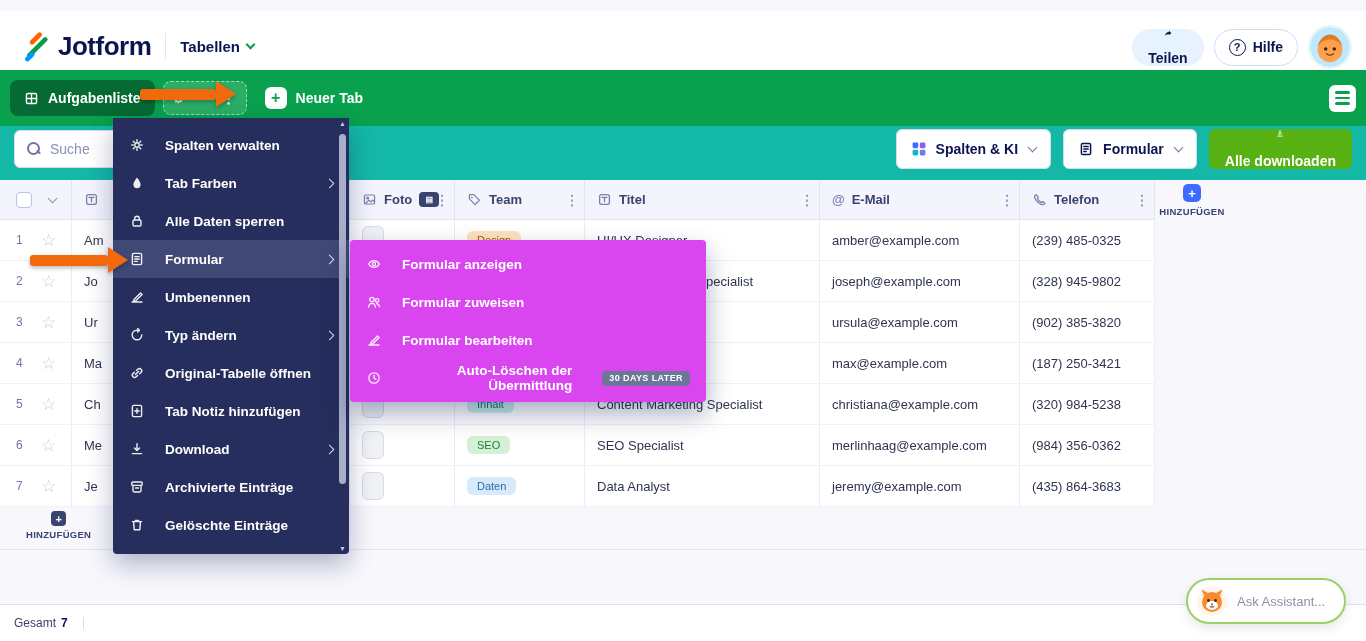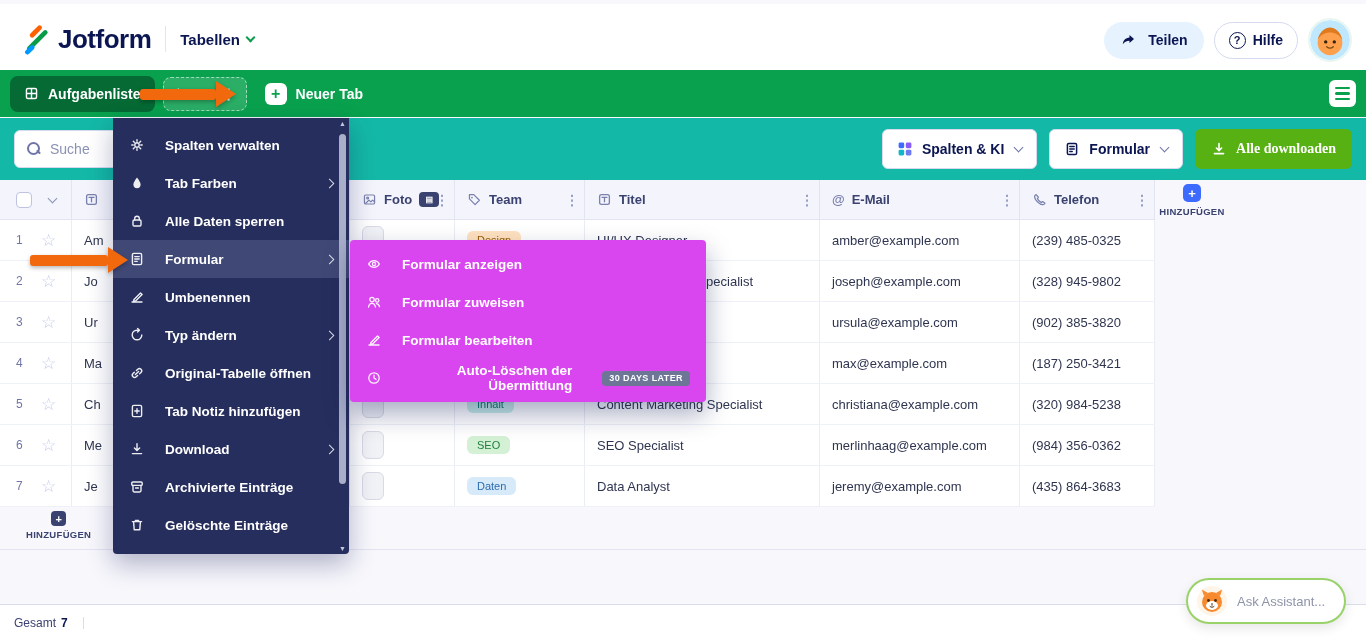--- a/index.html
+++ b/index.html
@@ -1,59 +1,59 @@
 <!DOCTYPE html>
 <html><head>
 <meta charset="utf-8">
 <style>
   * { box-sizing: border-box; margin: 0; padding: 0; }
   html,body { width:1366px; height:641px; overflow:hidden; }
   body { font-family:"Liberation Sans", sans-serif; background:#fff; }
   .app { position:relative; width:1366px; height:641px; background:#F7F7FC; overflow:hidden; }
 
   
-  .topbar { position:absolute; top:4px; left:0; right:0; height:70px; background:#fff; z-index:6; }
+  .topbar { position:absolute; top:11px; left:0; right:0; height:70px; background:#fff; z-index:6; }
   .tb-left { position:absolute; left:18px; top:0; height:70px; display:flex; align-items:center; gap:14px; }
   .logo { display:flex; align-items:center; gap:8px; cursor:pointer; }
   .logo-text { font-size:26px; font-weight:800; color:#0A1551; letter-spacing:-0.5px; }
   .tb-div { width:1px; height:26px; background:#E3E6F0; }
   .product { display:flex; align-items:center; gap:7px; font-size:15px; font-weight:700; color:#0A1551; cursor:pointer; }
   .chv-g { width:7px; height:7px; border-right:2px solid #0A9B4C; border-bottom:2px solid #0A9B4C; transform:rotate(45deg); margin-top:-4px; }
   .tb-center { position:absolute; left:50%; top:11px; transform:translateX(-50%); text-align:center; }
   .doc-title { display:flex; align-items:center; gap:9px; justify-content:center; font-size:19px; font-weight:800; color:#0A1551; }
   .doc-sub { margin-top:4px; font-size:12px; color:#0A9B4C; display:flex; align-items:center; gap:5px; justify-content:center; }
   .tb-right { position:absolute; right:14px; top:14px; display:flex; align-items:center; gap:10px; }
-  .btn-share { height:37px; border:none; border-radius:19px; background:#E6F3FF; color:#0A1551; font-weight:700; font-size:14px; display:flex; align-items:center; gap:12px; padding:0 16px; cursor:pointer; font-family:inherit; }
+  .btn-share { height:37px; border:none; border-radius:19px; background:#E6F3FF; color:#0A1551; font-weight:700; font-size:14px; display:flex; align-items:center; gap:12px; padding:0 16px; cursor:pointer; font-family:inherit;flex-direction:column; }
   .btn-help { height:37px; border:1px solid #D5DAEF; border-radius:19px; background:#fff; color:#0A1551; font-weight:700; font-size:14px; display:flex; align-items:center; gap:7px; padding:0 14px; cursor:pointer; font-family:inherit; }
   .qmark { width:17px; height:17px; border:1.6px solid #0A1551; border-radius:50%; font-size:11px; font-weight:700; display:flex; align-items:center; justify-content:center; color:#0A1551; }
   .avatar { width:44px; height:44px; border-radius:50%; border:2px solid #E9F6EF; overflow:hidden; cursor:pointer; }
 
   
-  .greenbar { position:absolute; top:70px; left:0; right:0; height:47px; background:#09A14D; display:flex; align-items:center; padding:0 10px; z-index:6; }
+  .greenbar { position:absolute; top:70px; left:0; right:0; height:56px; background:#09A14D; display:flex; align-items:center; padding:0 10px; z-index:6; }
   .tab-active { height:36px; background:#056A34; border-radius:8px; display:flex; align-items:center; gap:9px; padding:0 14px; color:#fff; font-weight:700; font-size:14px; cursor:pointer; }
   .tab-ghost { margin-left:8px; width:84px; height:34px; border-radius:8px; border:1.5px dashed rgba(255,255,255,.55); background:rgba(255,255,255,.14); display:flex; align-items:center; justify-content:space-between; padding:0 9px; color:#fff; cursor:pointer; }
   .tab-ghost .g-gear { font-size:13px; opacity:.95; }
   .kebab-w { font-size:14px; font-weight:700; color:#fff; letter-spacing:1px; cursor:pointer; }
   .newtab { margin-left:18px; display:flex; align-items:center; gap:9px; color:#fff; font-weight:700; font-size:14px; cursor:pointer; }
   .newtab .plusbox { width:22px; height:22px; background:#fff; border-radius:6px; color:#09A14D; display:flex; align-items:center; justify-content:center; font-weight:800; font-size:16px; }
   .bar-menu { margin-left:auto; width:27px; height:27px; background:#fff; border-radius:6px; display:flex; flex-direction:column; align-items:center; justify-content:center; gap:3px; cursor:pointer; }
   .bar-menu i { display:block; width:15px; height:2.5px; background:#09A14D; border-radius:2px; }
 
   
   .toolbar { position:absolute; top:118px; left:0; right:0; height:62px; background:#14b8a6; display:flex; align-items:center; padding:0 14px; z-index:3; }
   .search { width:264px; height:38px; border:1px solid #D5DAEF; border-radius:6px; display:flex; align-items:center; gap:9px; padding:0 12px; background:#fff; }
   .mag { position:relative; width:14px; height:14px; flex:none; }
   .mag::before { content:""; position:absolute; left:0; top:0; width:9px; height:9px; border:2px solid #6F76A7; border-radius:50%; }
   .mag::after { content:""; position:absolute; left:9px; top:9px; width:5px; height:2px; background:#6F76A7; transform:rotate(45deg); border-radius:2px; }
   .search input { border:none; outline:none; font-size:14px; width:100%; color:#333; font-family:inherit; background:transparent; }
   .search input::placeholder { color:#8A91B4; }
   .tb-btns { margin-left:auto; display:flex; align-items:center; gap:12px; }
   .btn-ghostw { height:40px; background:#fff; border:1px solid #D5DAEF; border-radius:6px; display:flex; align-items:center; gap:9px; padding:0 14px; font-size:14px; font-weight:700; color:#0A1551; cursor:pointer; font-family:inherit; }
   .chd { width:7px; height:7px; border-right:1.8px solid #6F76A7; border-bottom:1.8px solid #6F76A7; transform:rotate(45deg); margin-top:-4px; margin-left:2px; }
-  .btn-dl { height:40px; background:#57B112; border:none; border-radius:6px; display:flex; align-items:center; gap:9px; padding:0 16px; font-size:14px; font-weight:700; color:#fff; cursor:pointer; font-family:Liberation Serif, serif; }
+  .btn-dl { height:40px; background:#57B112; border:none; border-radius:6px; display:flex; align-items:center; gap:15px; padding:0 16px; font-size:14px; font-weight:700; color:#fff; cursor:pointer; font-family:Liberation Sans, sans-serif;flex-direction:column; }
 
   
   .grid { position:absolute; top:180px; left:0; width:1155px; z-index:1; background:#fff; }
   .thead { display:flex; height:40px; background:#F4F4FC; border-bottom:1px solid #E2E4F0; }
   .hc { position:relative; display:flex; align-items:center; gap:7px; padding:0 12px; font-size:13px; font-weight:700; color:#3A4270; border-right:1px solid #E2E4F0; cursor:pointer;text-align:center; }
   .hc .kebab { position:absolute; right:5px; color:#9BA1C6; font-size:14px; font-weight:700; cursor:pointer; }
   .cb { width:16px; height:16px; border:1.5px solid #BDC3E0; border-radius:4px; background:#fff; flex:none; cursor:pointer; }
   .hchev { width:7px; height:7px; border-right:1.8px solid #8A91B4; border-bottom:1.8px solid #8A91B4; transform:rotate(45deg); margin-top:-3px; margin-left:4px; }
   .fbadge { min-width:20px; height:15px; background:#3A4270; border-radius:4px; color:#fff; font-size:8px; display:flex; align-items:center; justify-content:center; padding:0 3px; }
   .tr { display:flex; height:41px; background:#fff; border-bottom:1px solid #EFF1F8; }

